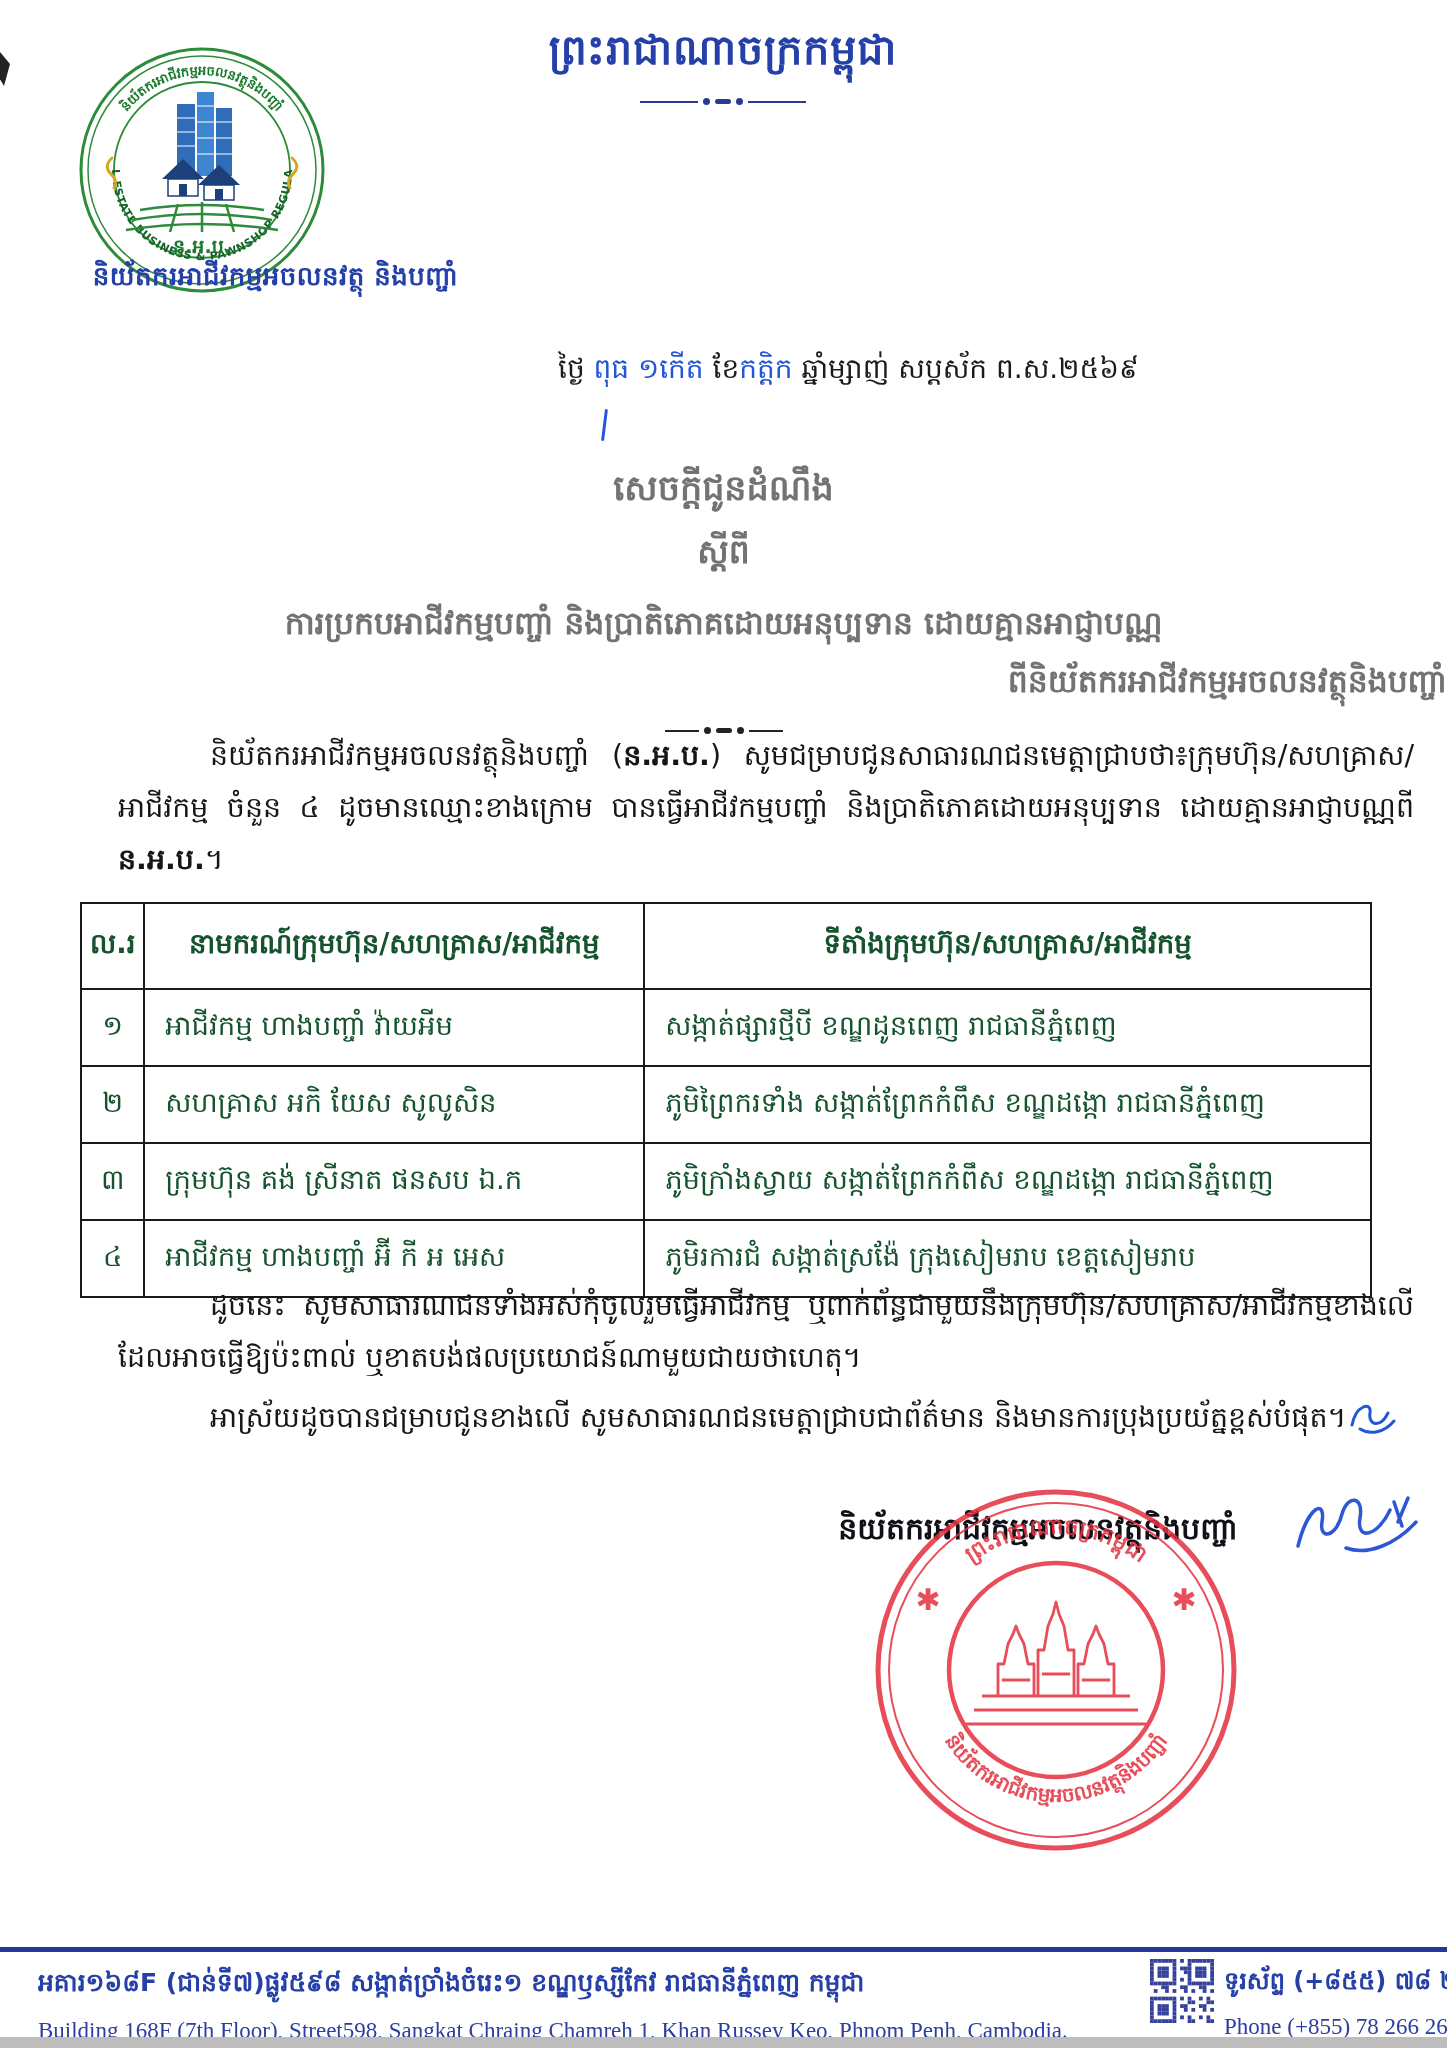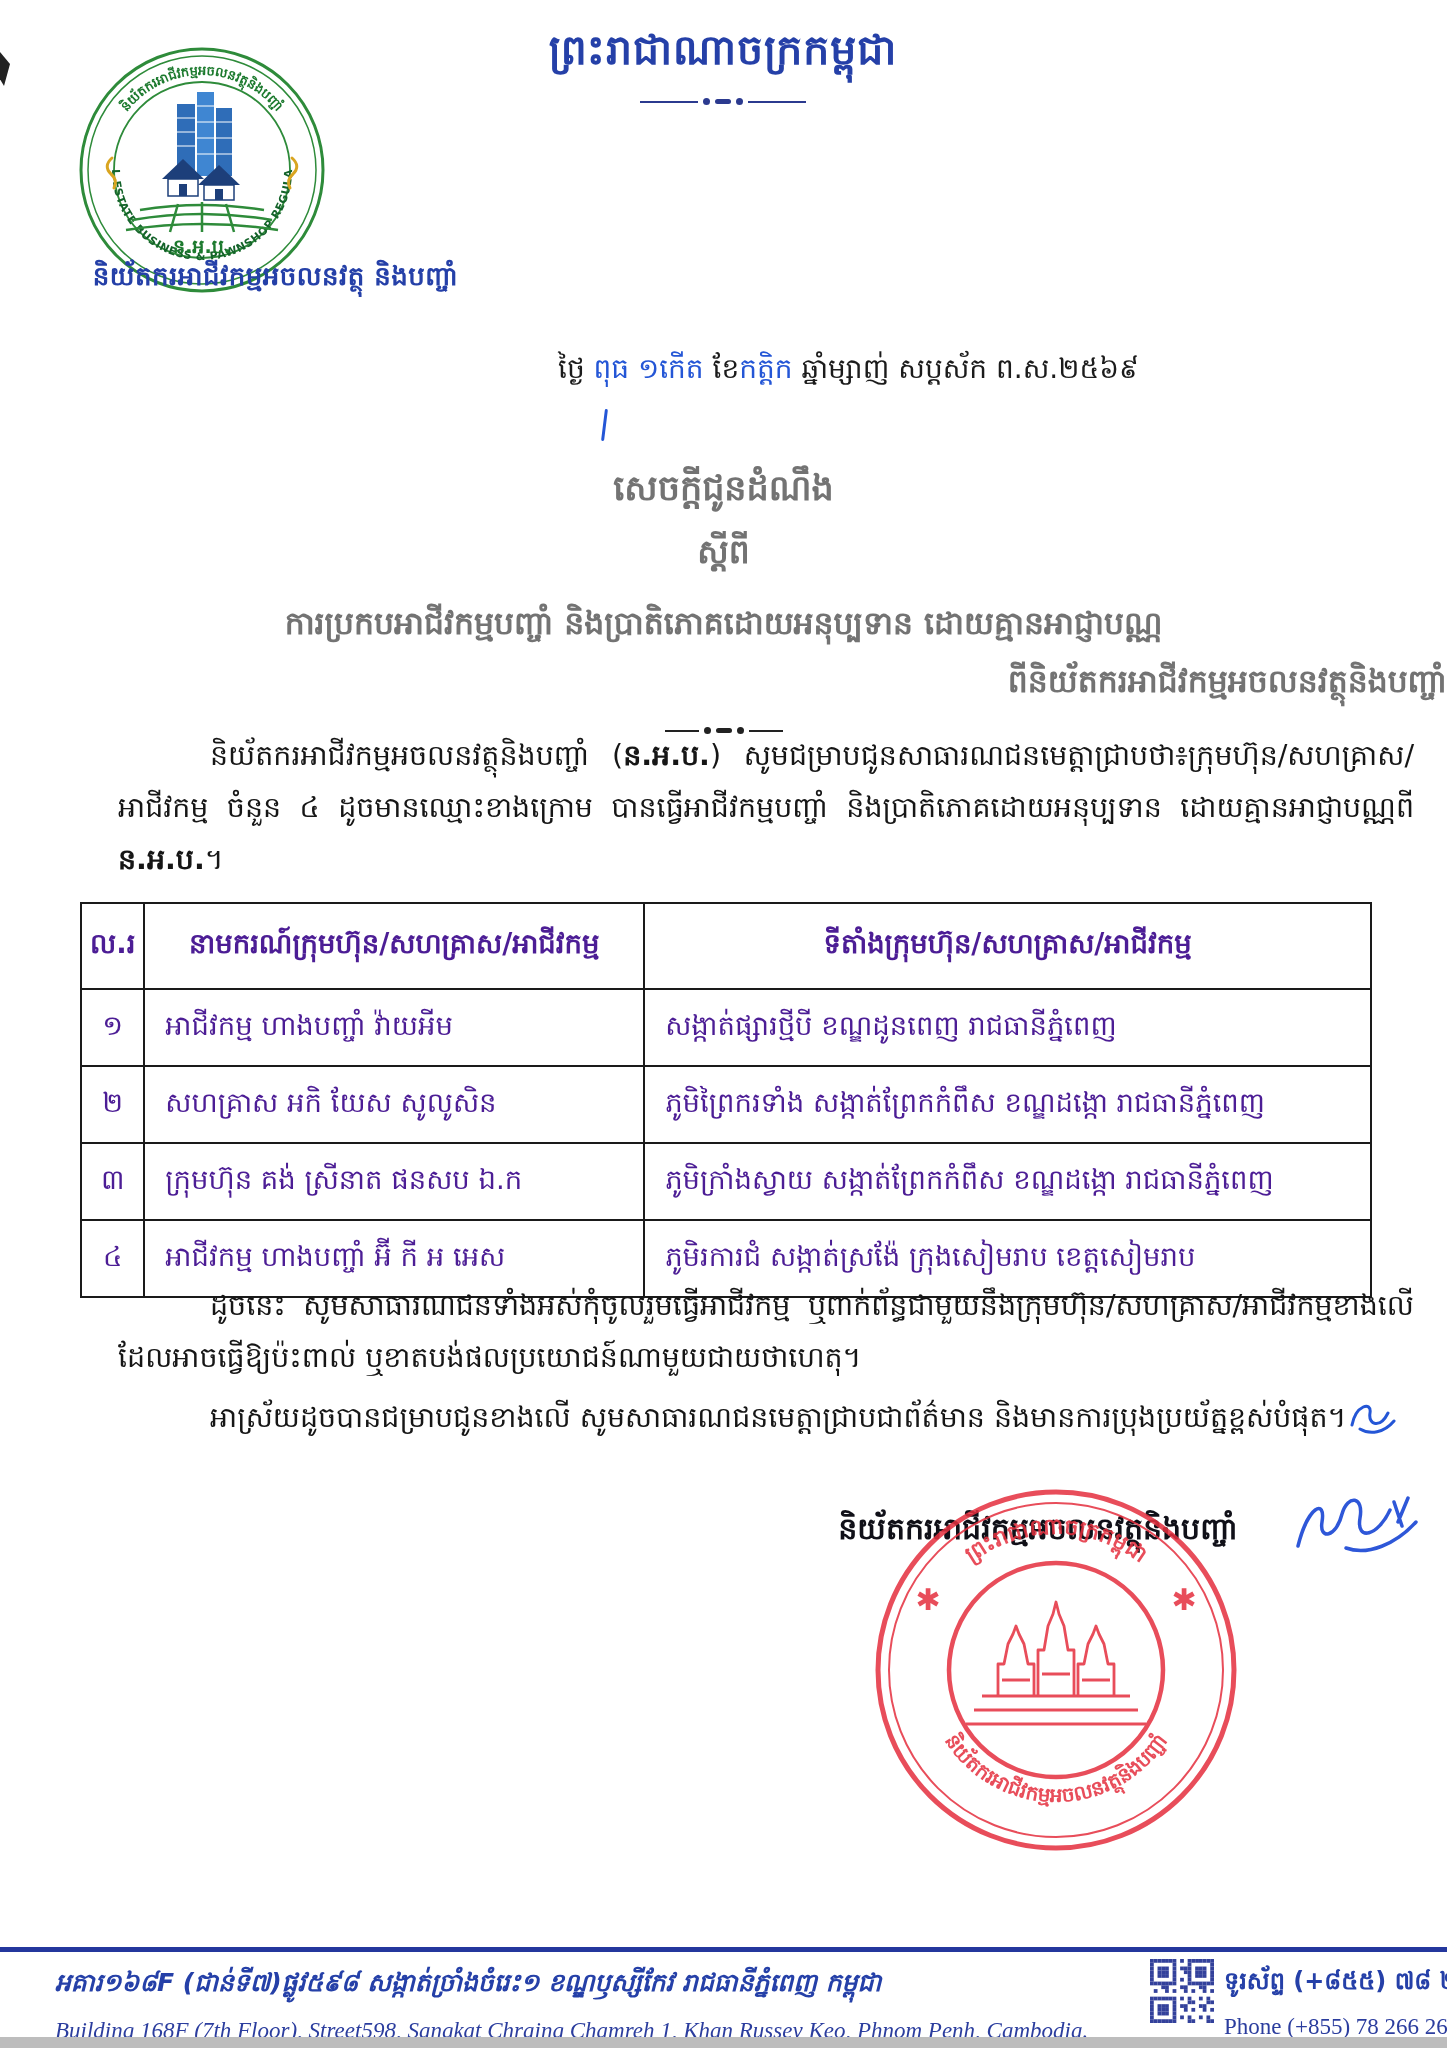--- a/index.html
+++ b/index.html
@@ -34,34 +34,34 @@
   
   .para{position:absolute;left:78px;width:1296px;font-size:28.5px;line-height:1.82;
         text-align:justify;text-indent:92px;color:#161616;margin-left:40px;}
   .p1{top:730px;}
   .p2{top:1280px;}
   .p3{top:1392px;text-align:left;}
   .bold-seg{font-weight:800;}
   .paraph-svg{vertical-align:-8px;margin-left:2px;}
   
   table.notice{position:absolute;left:80px;top:902px;width:1292px;border-collapse:collapse;
-        font-size:27.5px;color:#4c1d95;}
+        font-size:27.5px;color:#14532d;}
   table.notice th,table.notice td{border:2.5px solid #1a1a1a;}
   table.notice th{height:76px;font-weight:800;text-align:center;padding:4px 8px;}
   table.notice td{height:67px;padding:4px 8px 4px 20px;text-align:left;}
   table.notice td.num{text-align:center;padding-left:8px;}
   col.c-no{width:57px;}col.c-name{width:503px;}col.c-loc{width:732px;}
   
   .sig-block{position:absolute;left:728px;top:1510px;width:620px;text-align:center;
         font-size:30px;font-weight:800;color:#101018;}
   .sig-scribble{position:absolute;left:1290px;top:1482px;}
   .stamp{position:absolute;left:870px;top:1484px;opacity:.86;}
   
   .footer-rule{position:absolute;left:0;right:0;top:1947px;height:5px;background:#24379d;}
-  .footer-left{position:absolute;left:55px;top:1967px;width:1080px;font-style:italic;}
+  .footer-left{position:absolute;left:38px;top:1967px;width:1080px;}
   .f-kh{font-size:25px;font-weight:700;color:#2540a8;}
   .f-en{margin-top:15px;font-family:"Liberation Serif","DejaVu Serif",serif;font-size:23px;color:#2b3d9e;}
   .qr{position:absolute;left:1150px;top:1959px;}
   .footer-right{position:absolute;left:1224px;top:1966px;width:220px;}
   .f-ph-kh{font-size:24px;font-weight:700;color:#2540a8;white-space:nowrap;}
   .f-ph-en{margin-top:13px;font-family:"Liberation Serif","DejaVu Serif",serif;font-size:23px;
         color:#2b3d9e;white-space:nowrap;}
   
   .scan-bottom{position:absolute;left:0;right:0;bottom:0;height:11px;background:#bdbdbd;}
   .scan-speck{position:absolute;left:0;top:52px;width:10px;height:34px;background:#222;

